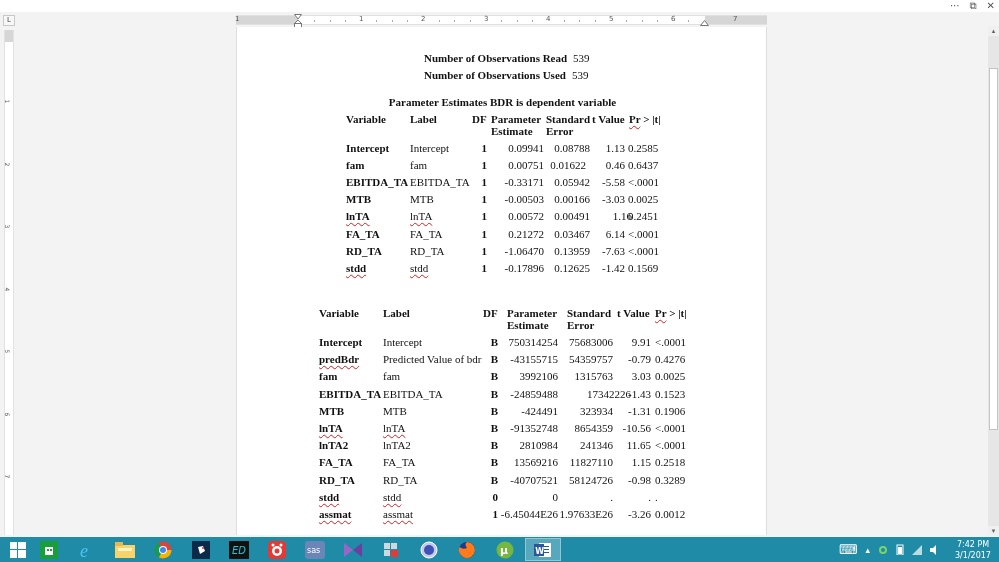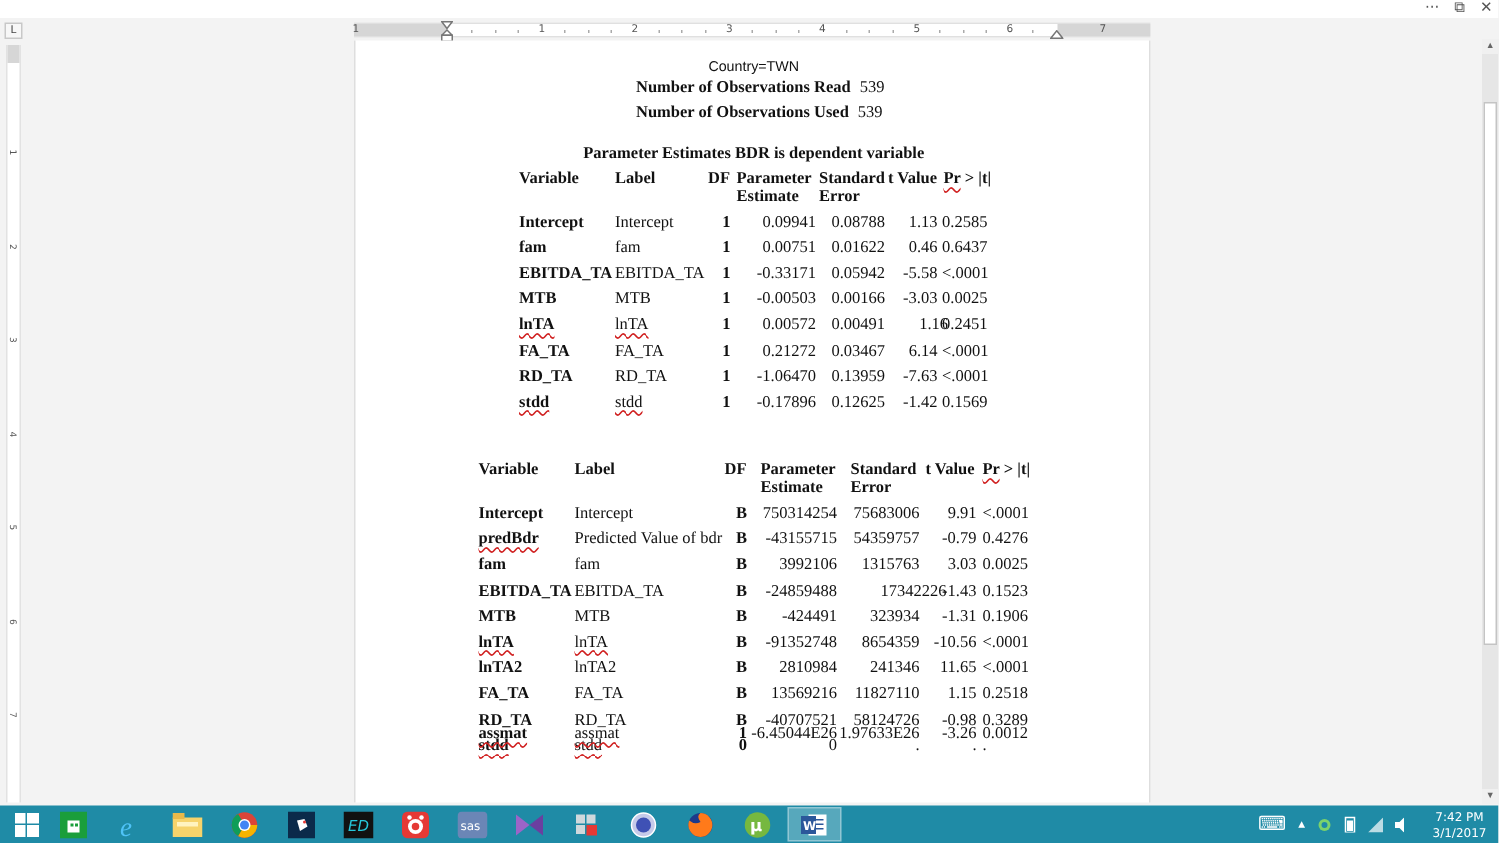--- a/index.html
+++ b/index.html
@@ -116,21 +116,20 @@
   <span class="vnum" style="top:68px">1</span>
   <span class="vnum" style="top:131px">2</span>
   <span class="vnum" style="top:193px">3</span>
   <span class="vnum" style="top:256px">4</span>
   <span class="vnum" style="top:318px">5</span>
   <span class="vnum" style="top:381px">6</span>
   <span class="vnum" style="top:443px">7</span>
 </div>
 
 <div class="page">
-  <div class="country">Country=TWN</div>
 
   <div class="obs" style="left:187px; top:25px;">
     <b>Number of Observations Read</b><span class="v">539</span>
   </div>
   <div class="obs" style="left:187px; top:42px;">
     <b>Number of Observations Used</b><span class="v">539</span>
   </div>
 
   <div class="tbl-title" style="top:69px;">Parameter Estimates BDR is dependent variable</div>
   <div class="hdr" style="left:0; top:86px; width:531px; height:26px;">
@@ -151,21 +150,21 @@
         <span class="r" style="left: 250px; width: 57px;">0.09941</span>
         <span class="r" style="left: 309px; width: 44px;">0.08788</span>
         <span class="r" style="left: 352px; width: 36px;">1.13</span>
         <span style="left: 391px;">0.2585</span>
       </div>
       <div class="row" style="left: 0px; top: 132.1px; width: 531px; height: 14px;">
         <span class="b" style="left: 109px;">fam</span>
         <span style="left: 173px;">fam</span>
         <span class="b r" style="left: 236px; width: 14px;">1</span>
         <span class="r" style="left: 250px; width: 57px;">0.00751</span>
-        <span class="r" style="left: 309px; width: 44px;">0.01622</span>
+        <span class="r" style="left: 309px; width: 44px; text-align: center;">0.01622</span>
         <span class="r" style="left: 352px; width: 36px;">0.46</span>
         <span style="left: 391px;">0.6437</span>
       </div>
       <div class="row" style="left: 0px; top: 149.2px; width: 531px; height: 14px;">
         <span class="b" style="left: 109px;">EBITDA_TA</span>
         <span style="left: 173px;">EBITDA_TA</span>
         <span class="b r" style="left: 236px; width: 14px;">1</span>
         <span class="r" style="left: 250px; width: 57px;">-0.33171</span>
         <span class="r" style="left: 309px; width: 44px;">0.05942</span>
         <span class="r" style="left: 352px; width: 36px;">-5.58</span>
@@ -312,21 +311,21 @@
       </div>
       <div class="row" style="left: 0px; top: 463.8px; width: 531px; height: 14px;">
         <span class="b squig" style="left: 82px;">stdd</span>
         <span class="squig" style="left: 146px;">stdd</span>
         <span class="b r" style="left: 247px; width: 14px;">0</span>
         <span class="r" style="left: 262px; width: 59px;">0</span>
         <span class="r" style="left: 320px; width: 56px;">.</span>
         <span class="r" style="left: 378px; width: 36px;">.</span>
         <span style="left: 418px;">.</span>
       </div>
-      <div class="row" style="left: 0px; top: 456px; width: 531px; height: 14px;">
+      <div class="row" style="left: 0px; top: 481px; width: 531px; height: 14px;">
         <span class="b squig" style="left: 82px;">assmat</span>
         <span class="squig" style="left: 146px;">assmat</span>
         <span class="b r" style="left: 247px; width: 14px;">1</span>
         <span class="r" style="left: 262px; width: 59px;">-6.45044E26</span>
         <span class="r" style="left: 320px; width: 56px;">1.97633E26</span>
         <span class="r" style="left: 378px; width: 36px;">-3.26</span>
         <span style="left: 418px;">0.0012</span>
       </div>
     </div>
 </div>

